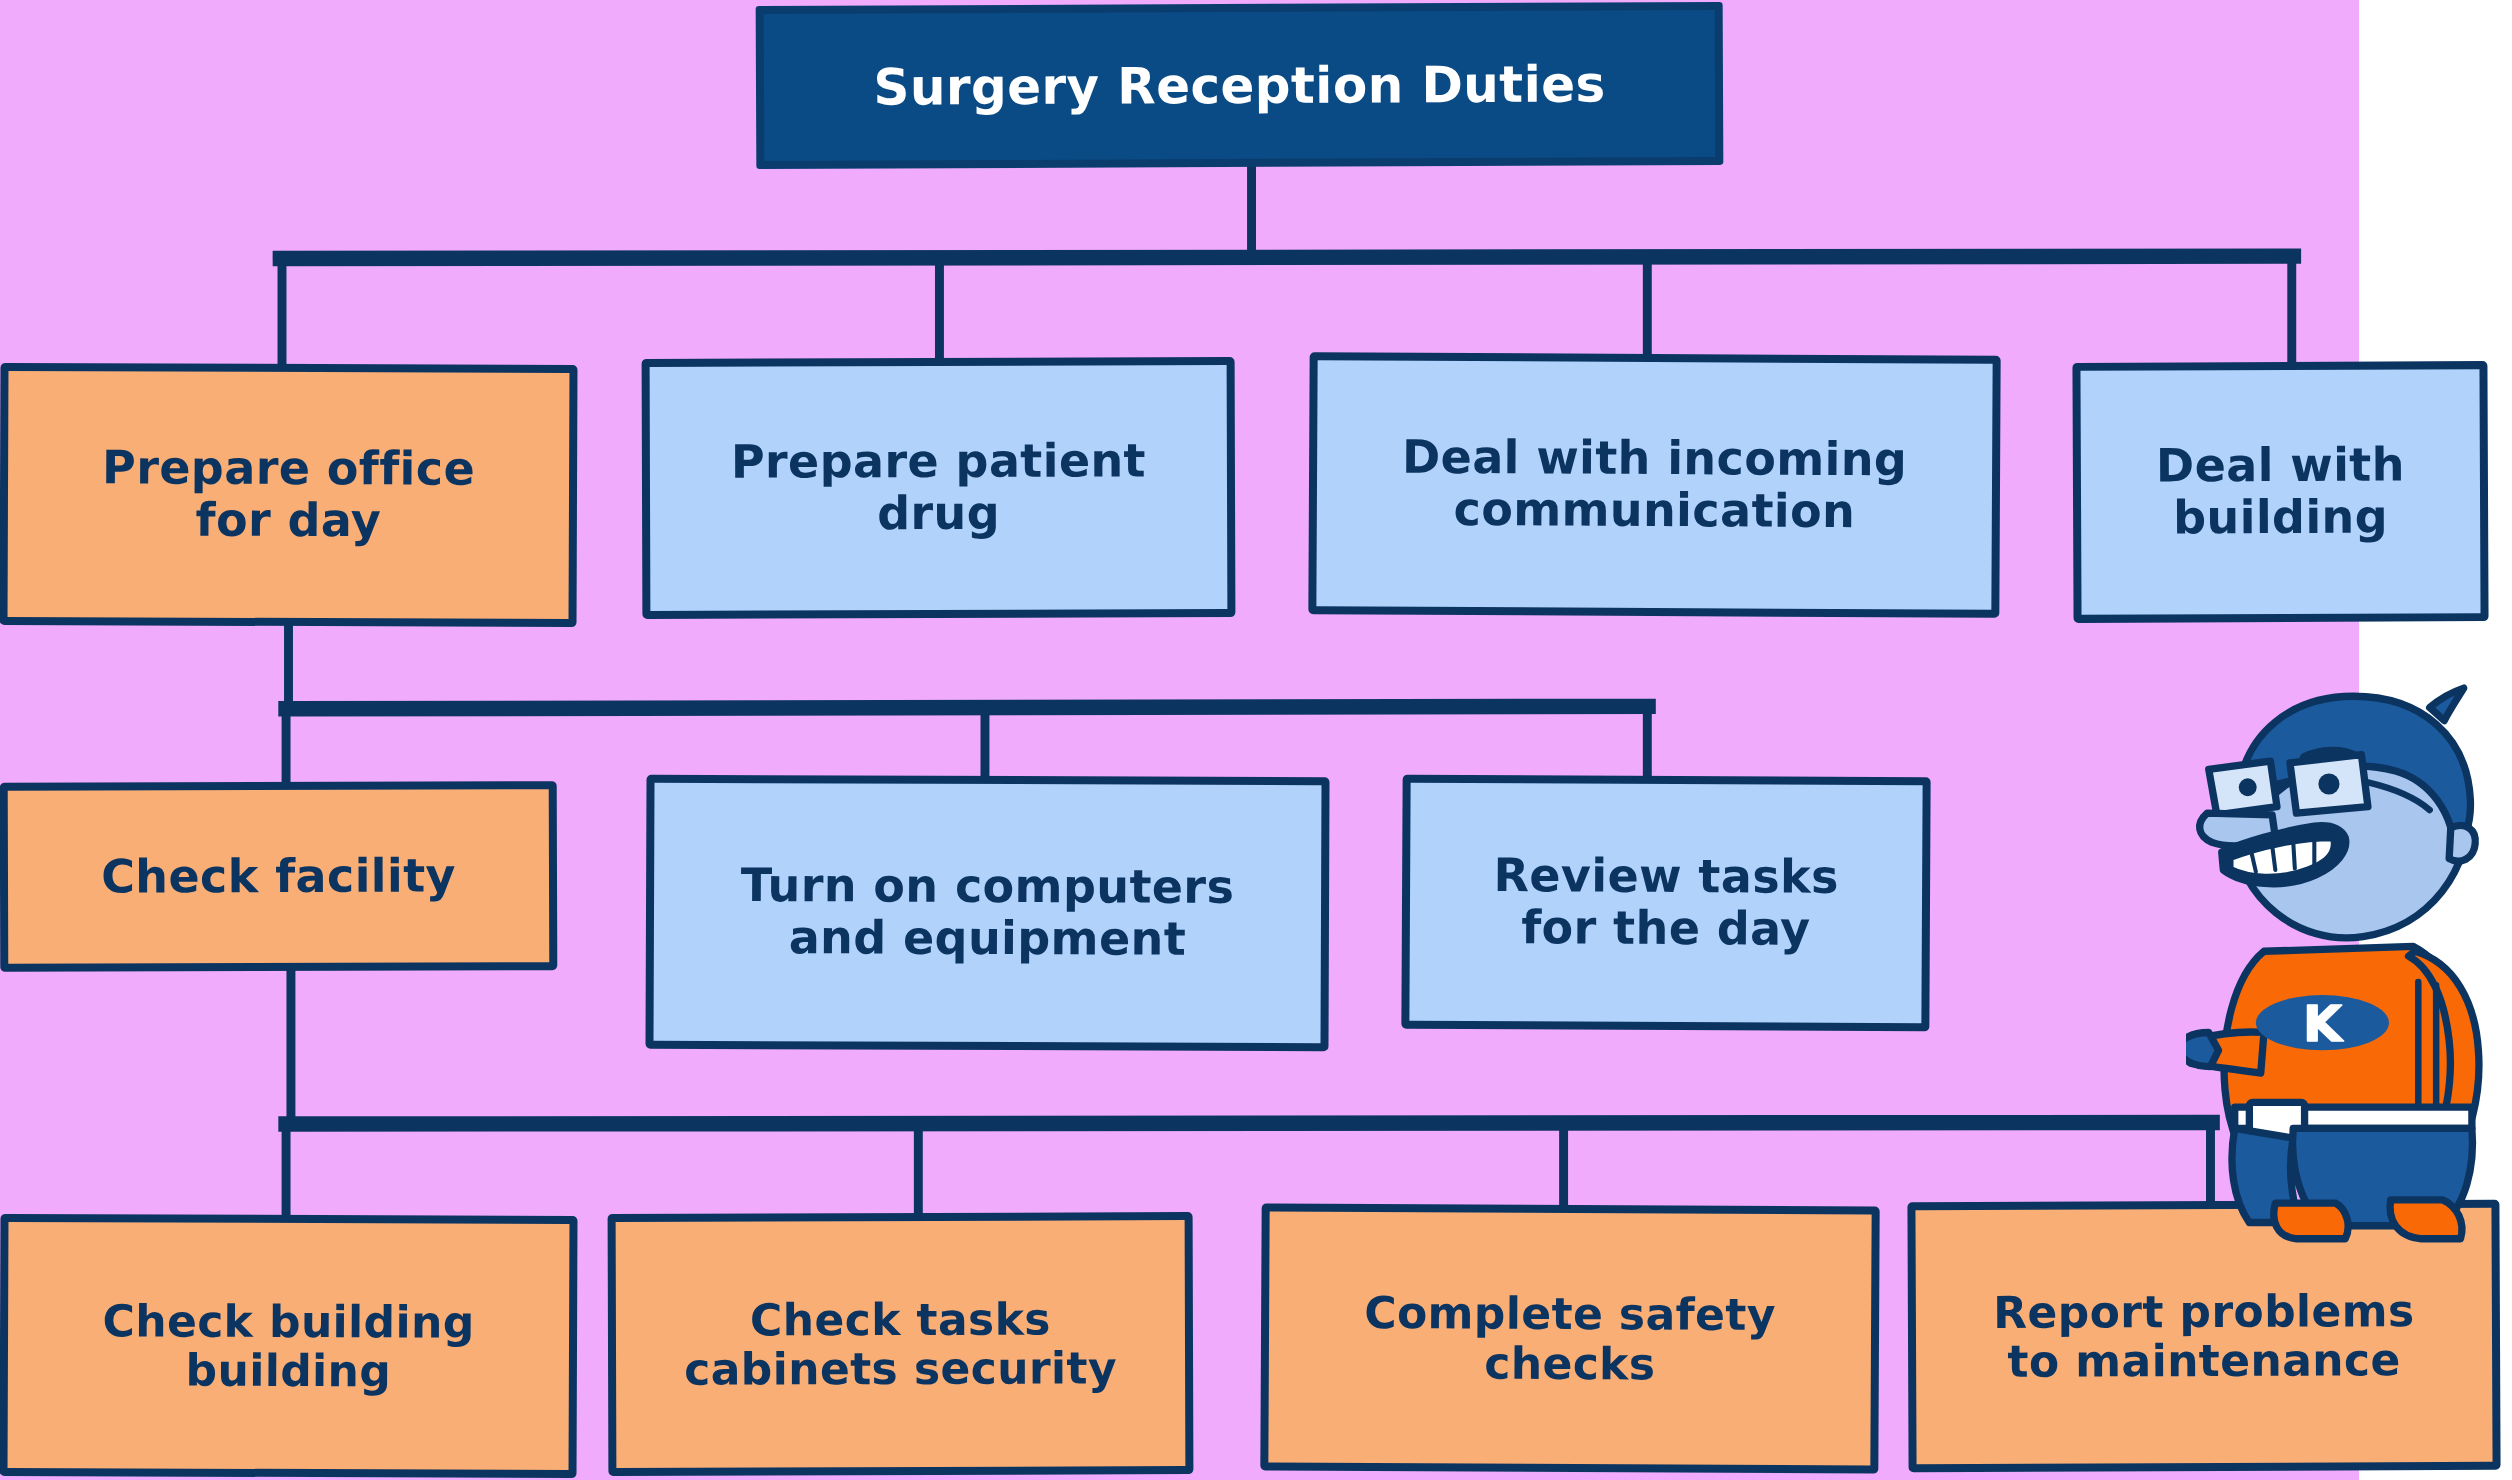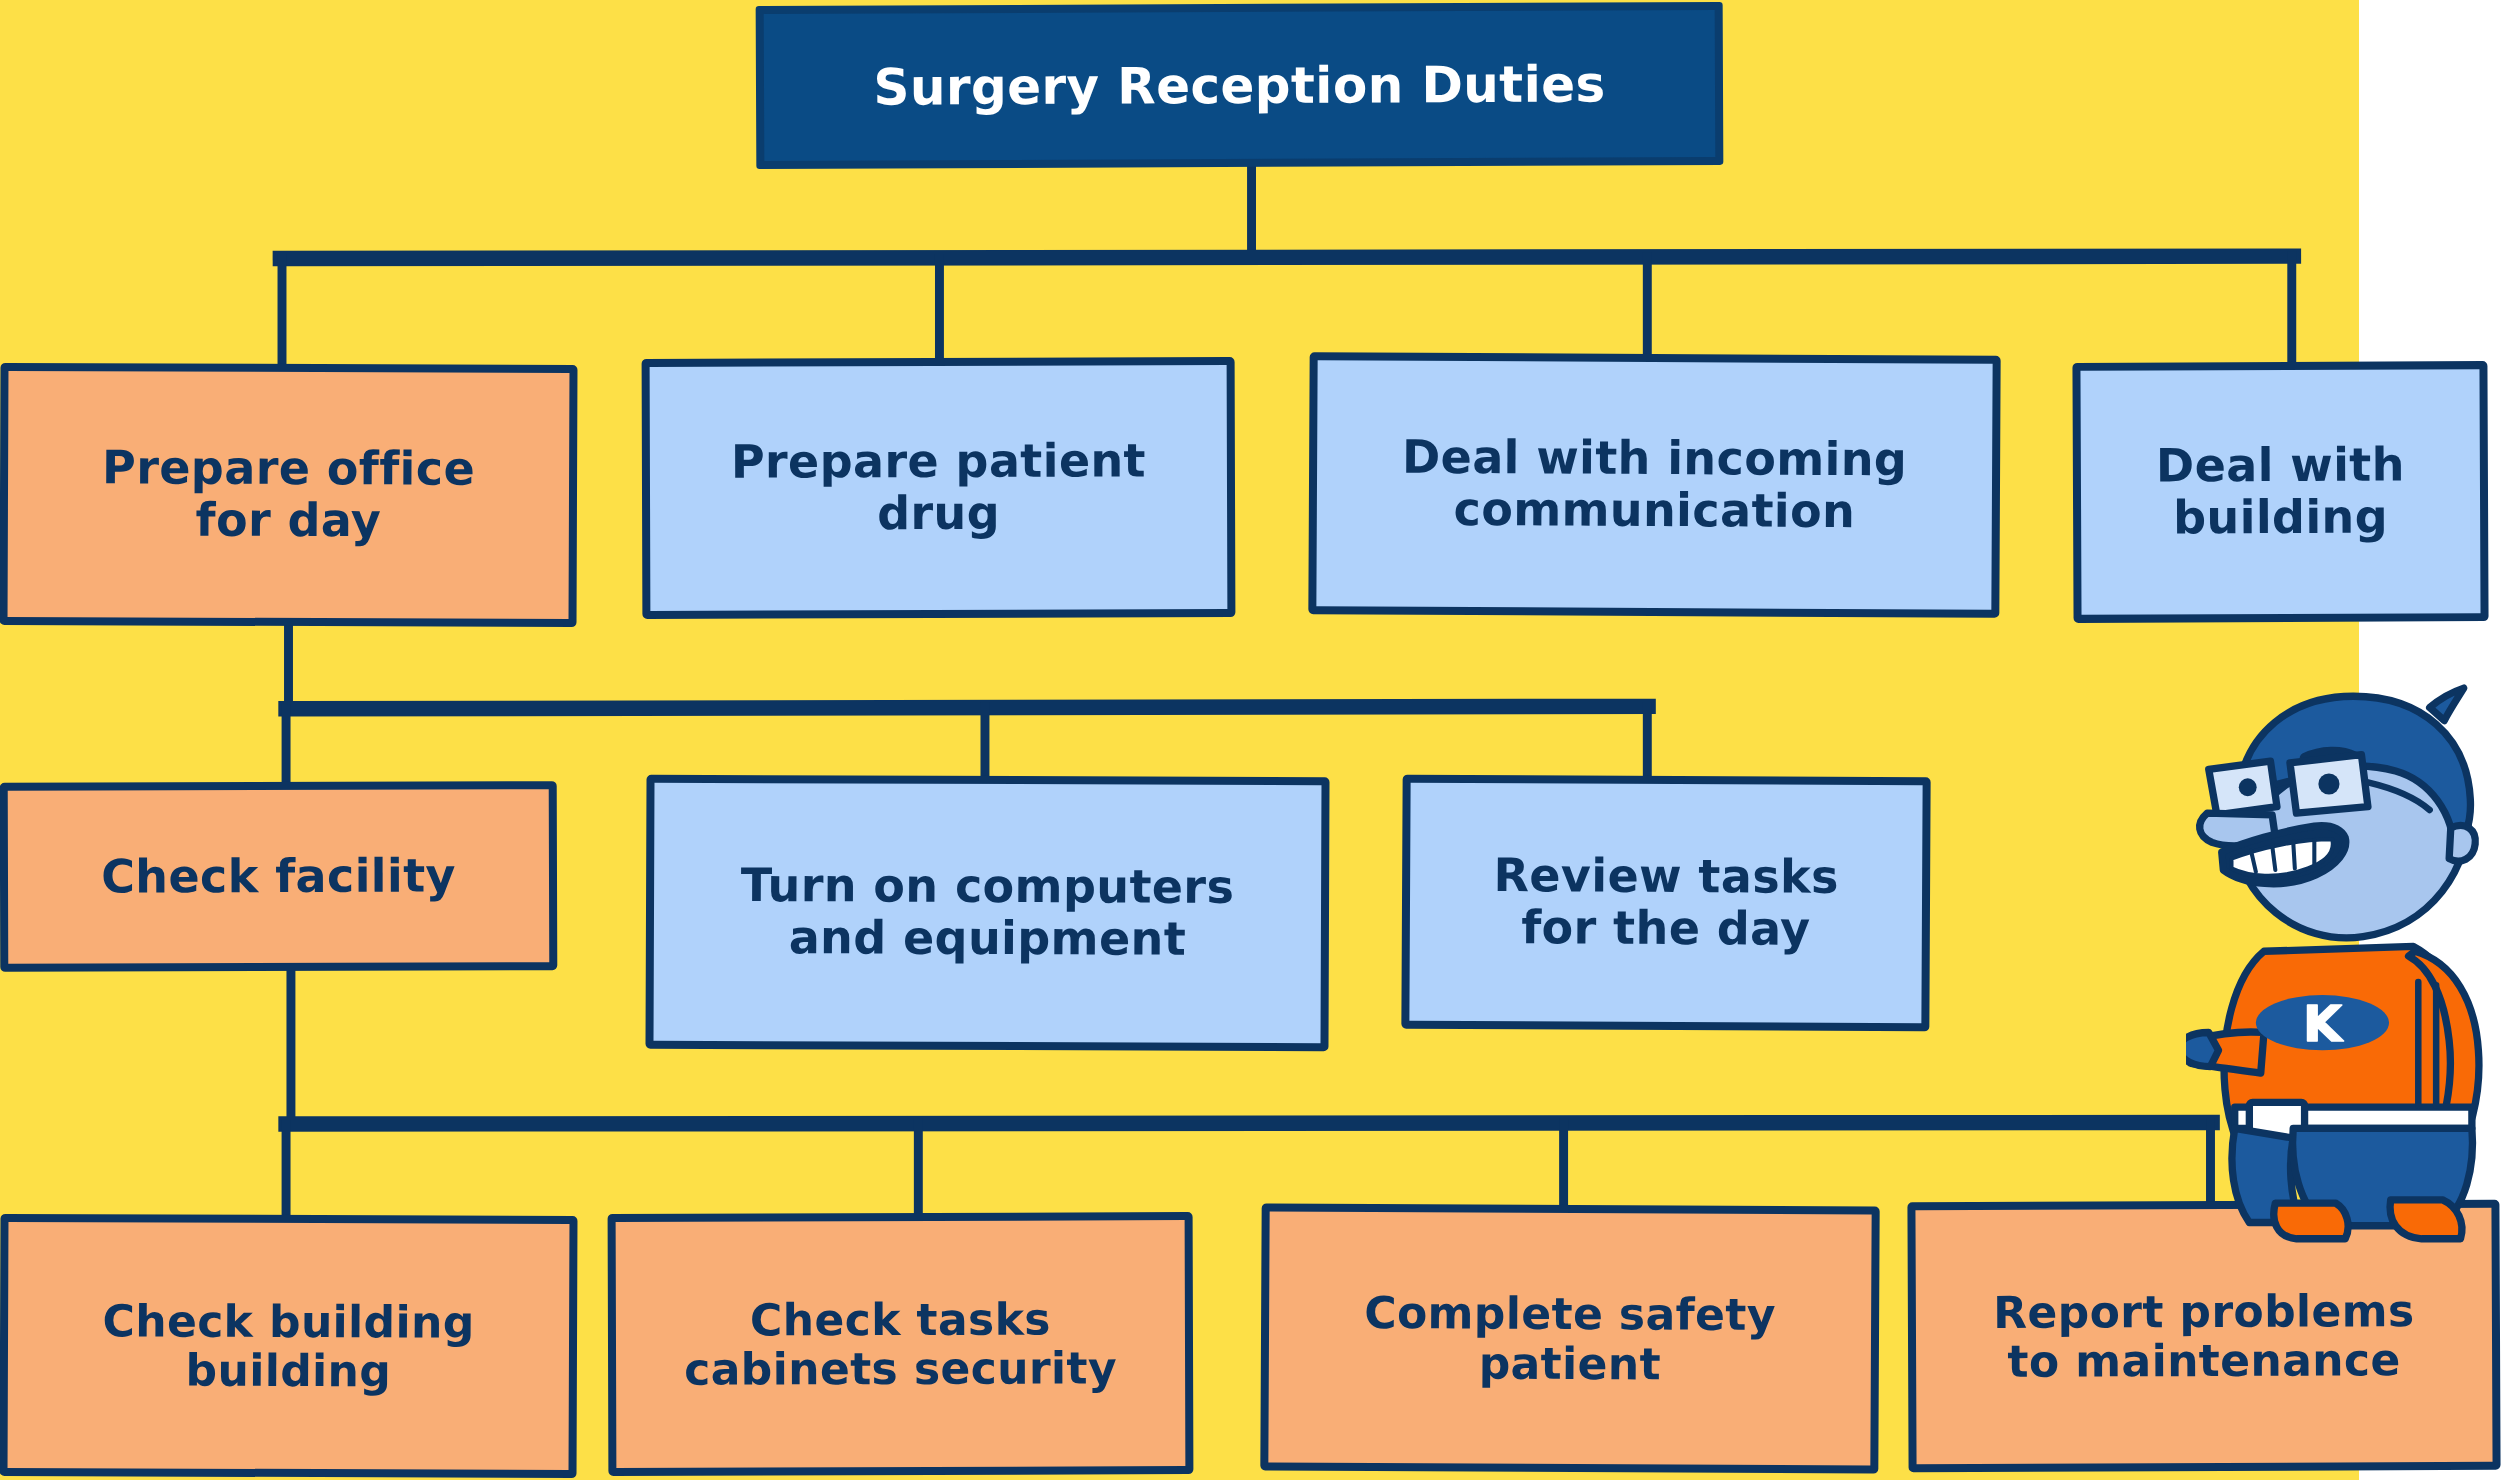--- a/index.html
+++ b/index.html
@@ -1,20 +1,20 @@
 <!DOCTYPE html>
 <html style="font-size:13px"><head>
 <meta charset="utf-8">
 <style>
   html,body{margin:0;padding:0;background:#ffffff;}
   body{
     font-family:"DejaVu Sans", sans-serif;
     width:2512px;height:1481px;overflow:hidden;
   }
-  #stage{position:relative;width:2359px;height:1481px;background:#fde047;}
+  #stage{position:relative;width:2359px;height:1481px;background:#f0abfc;}
 
   svg.connectors{position:absolute;left:0;top:0;width:2512px;height:1481px;pointer-events:none;}
 
   .node{
     position:absolute;
     box-sizing:border-box;
     display:flex;align-items:center;justify-content:center;
     text-align:center;
     border:8.1px solid #0C3461;
     border-radius:4.9px;
@@ -144,21 +144,21 @@
   <div class="node orange n-r3 w3" style="left:608px;top:1213px;width:585px;height:262px;">
     <span class="lbl">
       <span>Check tasks</span><br>
       <span>cabinets security</span>
     </span>
   </div>
 
   <div class="node orange n-r3 w4" style="left:1261px;top:1205px;width:618px;height:267px;">
     <span class="lbl">
       <span>Complete safety</span><br>
-      <span>patient</span>
+      <span>checks</span>
     </span>
   </div>
 
   <div class="node orange n-r3 w1" style="left:1908px;top:1201px;width:592px;height:270px;">
     <span class="lbl">
       <span>Report problems</span><br>
       <span>to maintenance</span>
     </span>
   </div>
 

